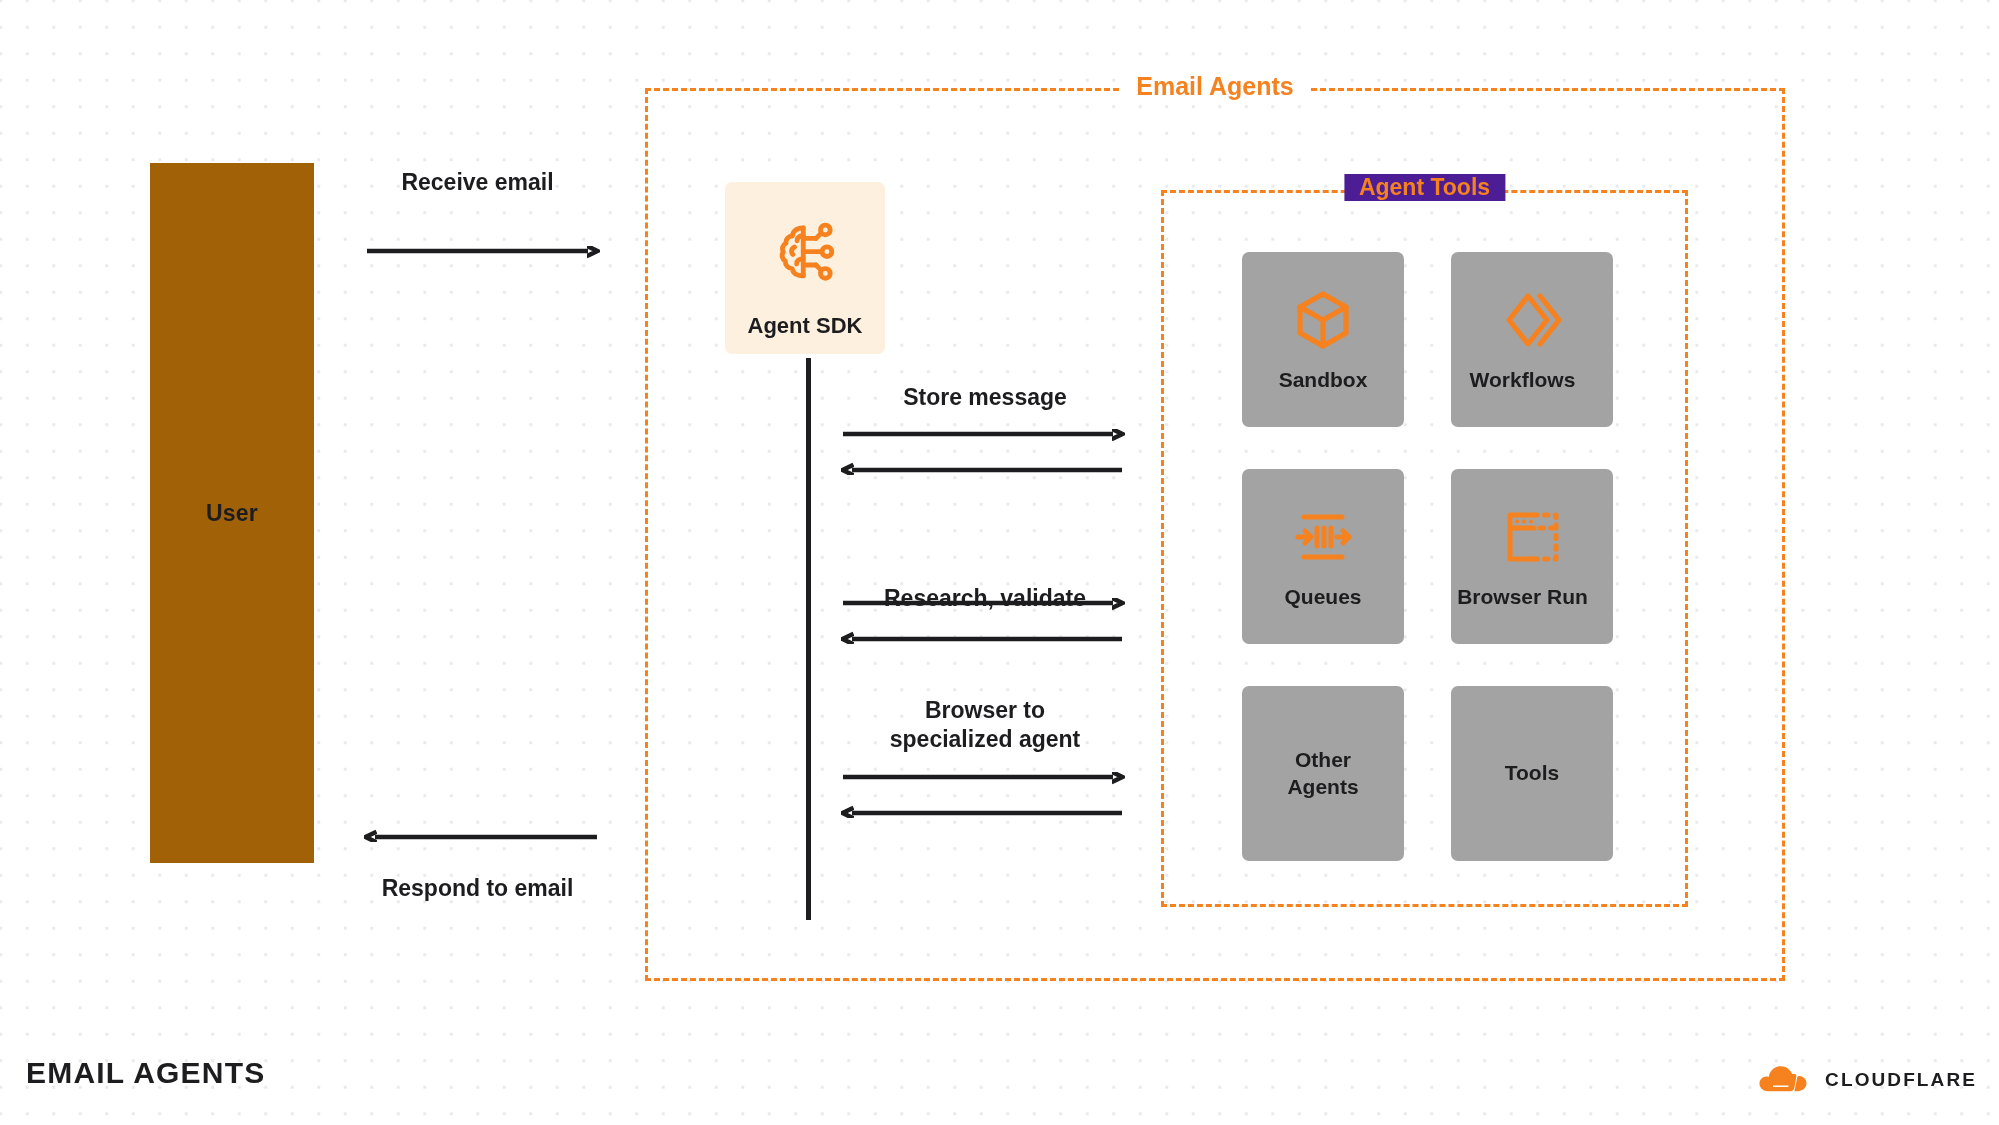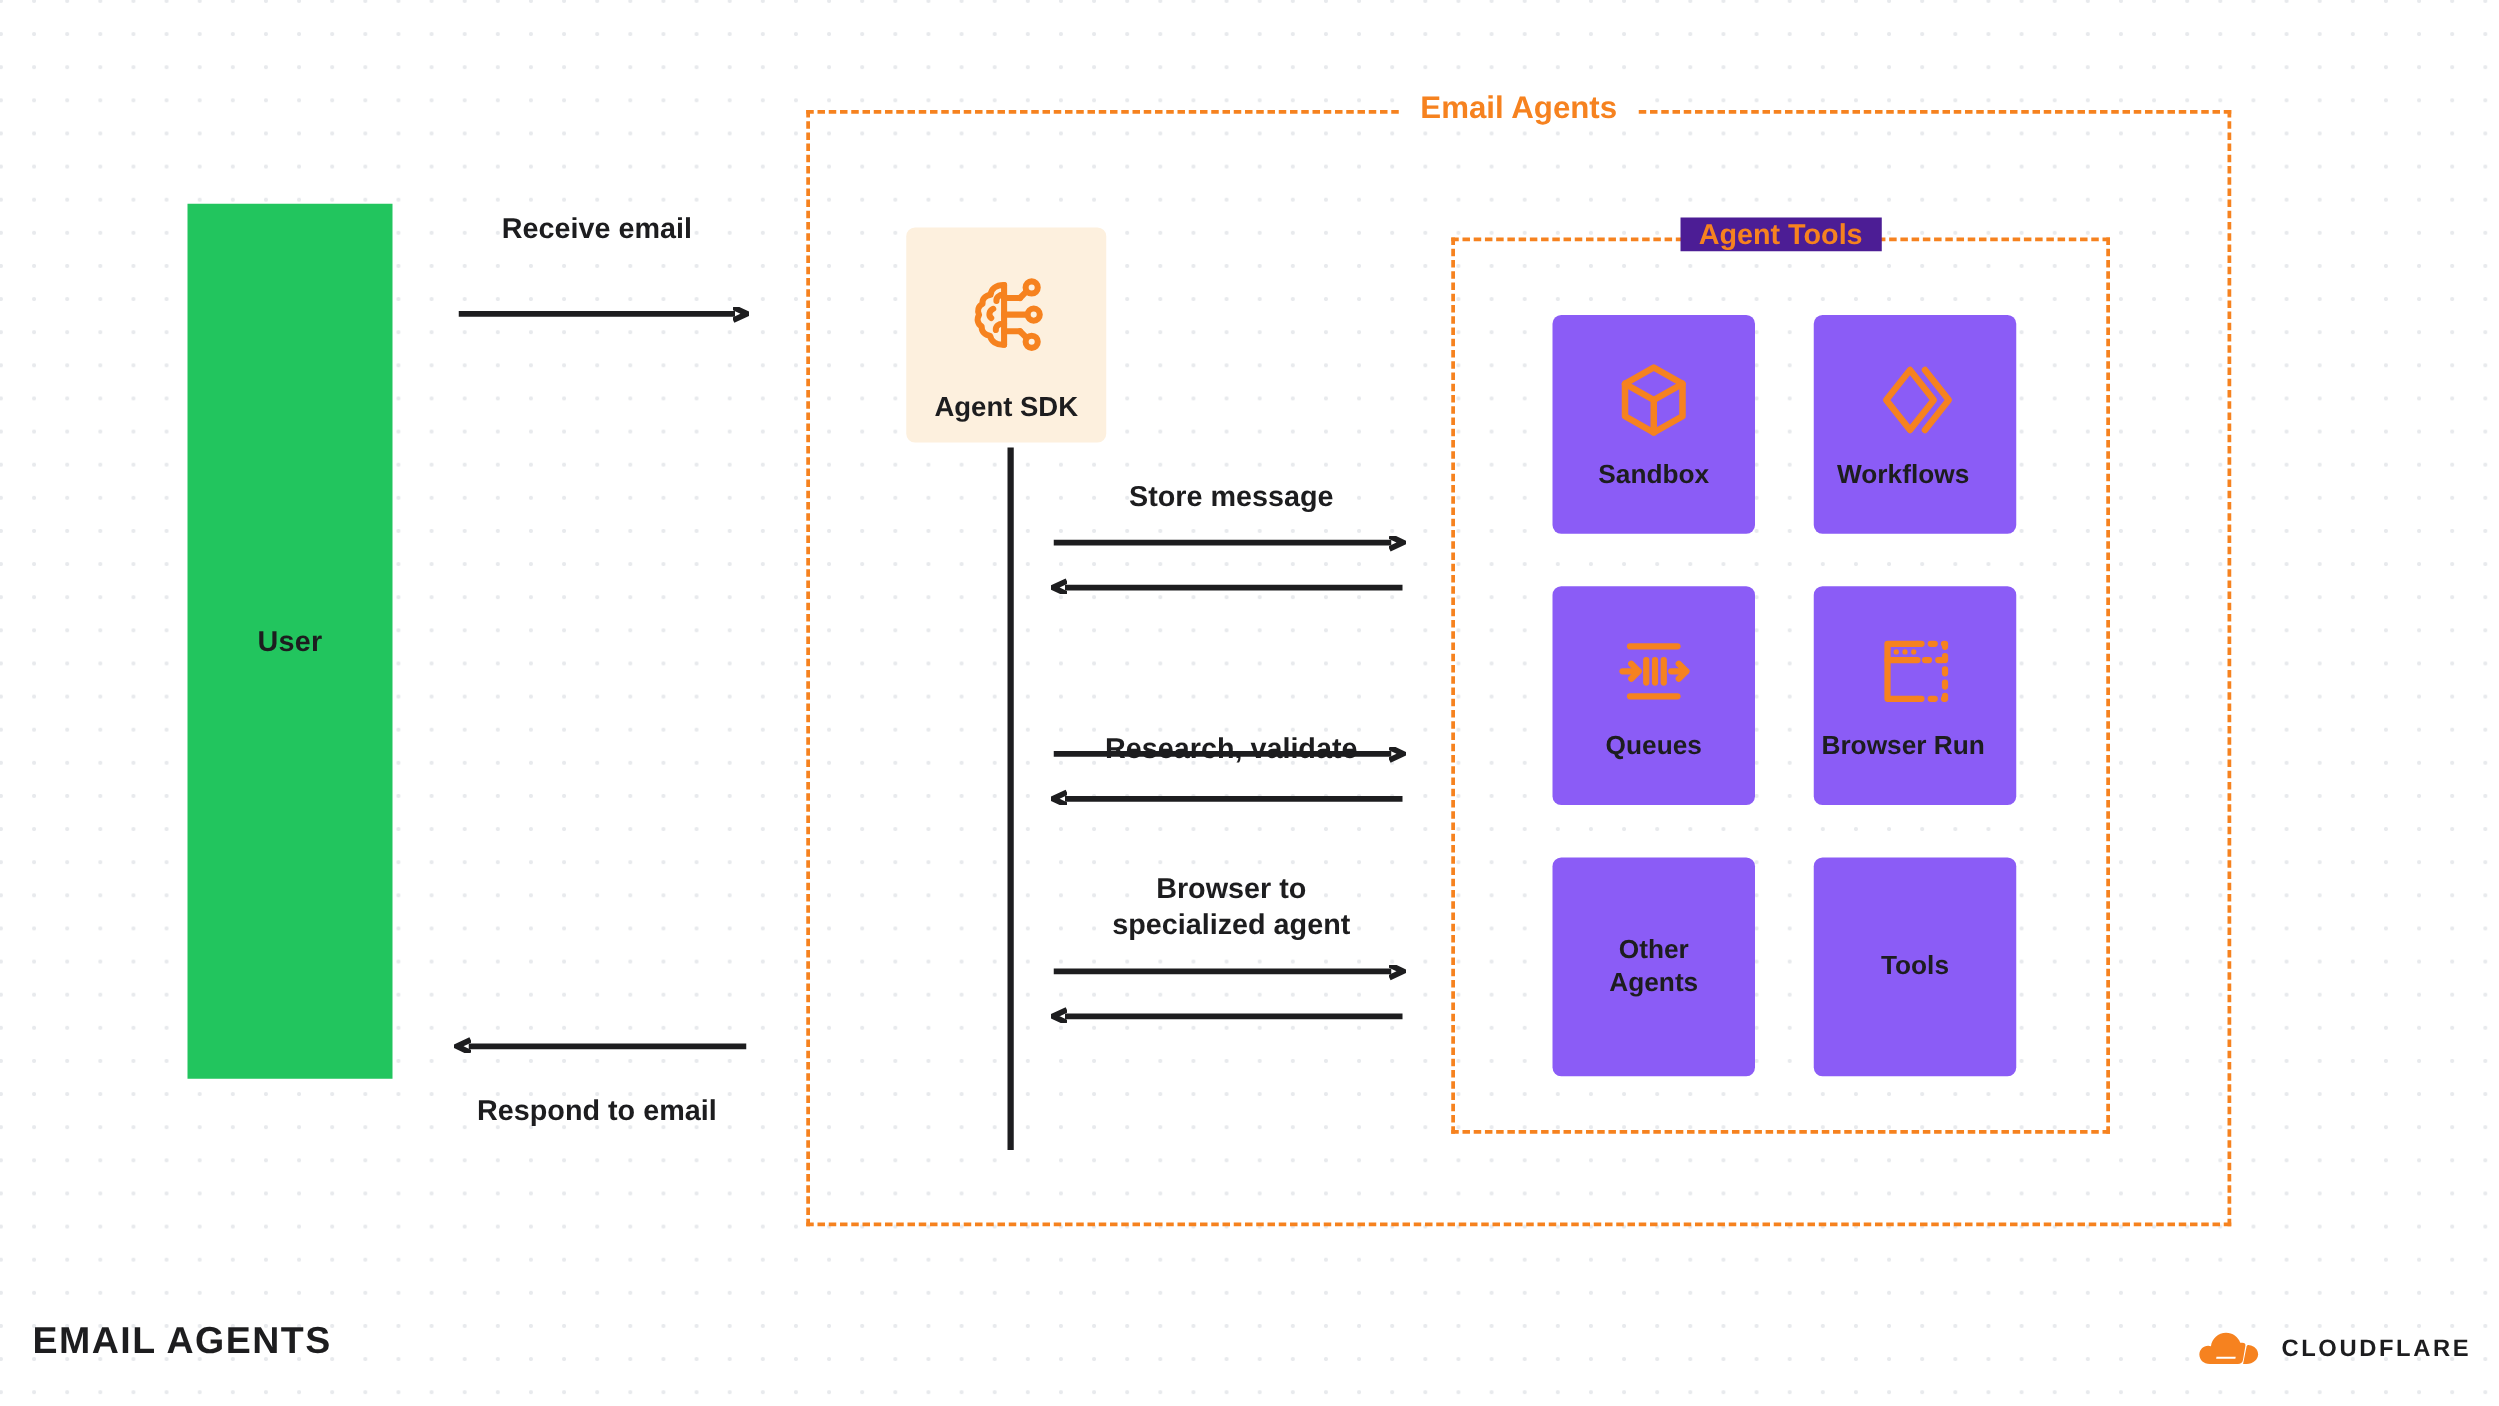--- a/index.html
+++ b/index.html
@@ -26,21 +26,21 @@
     height: 1125px;
   }
 
   
   #user-box {
     position: absolute;
     left: 150px;
     top: 163px;
     width: 164px;
     height: 700px;
-    background: #22c55e;
+    background: #a16207;
     display: flex;
     align-items: center;
     justify-content: center;
   }
   #user-box .user-label {
     font-size: 23px;
     font-weight: bold;
     color: #1d1d1f;
     letter-spacing: .2px;
   }
@@ -96,21 +96,21 @@
     top: 252px;
     width: 371px;
     height: 610px;
     display: grid;
     grid-template-columns: 162px 162px;
     grid-template-rows: 175px 175px 175px;
     column-gap: 47px;
     row-gap: 42px;
   }
   .tool-card {
-    background: #8b5cf6;
+    background: #a3a3a3;
     border-radius: 7px;
     display: flex;
     flex-direction: column;
     align-items: center;
     justify-content: center;
     position: relative;
   }
   .tool-card.noicon { justify-content: center; }
   .tool-icon {
     display: flex;

